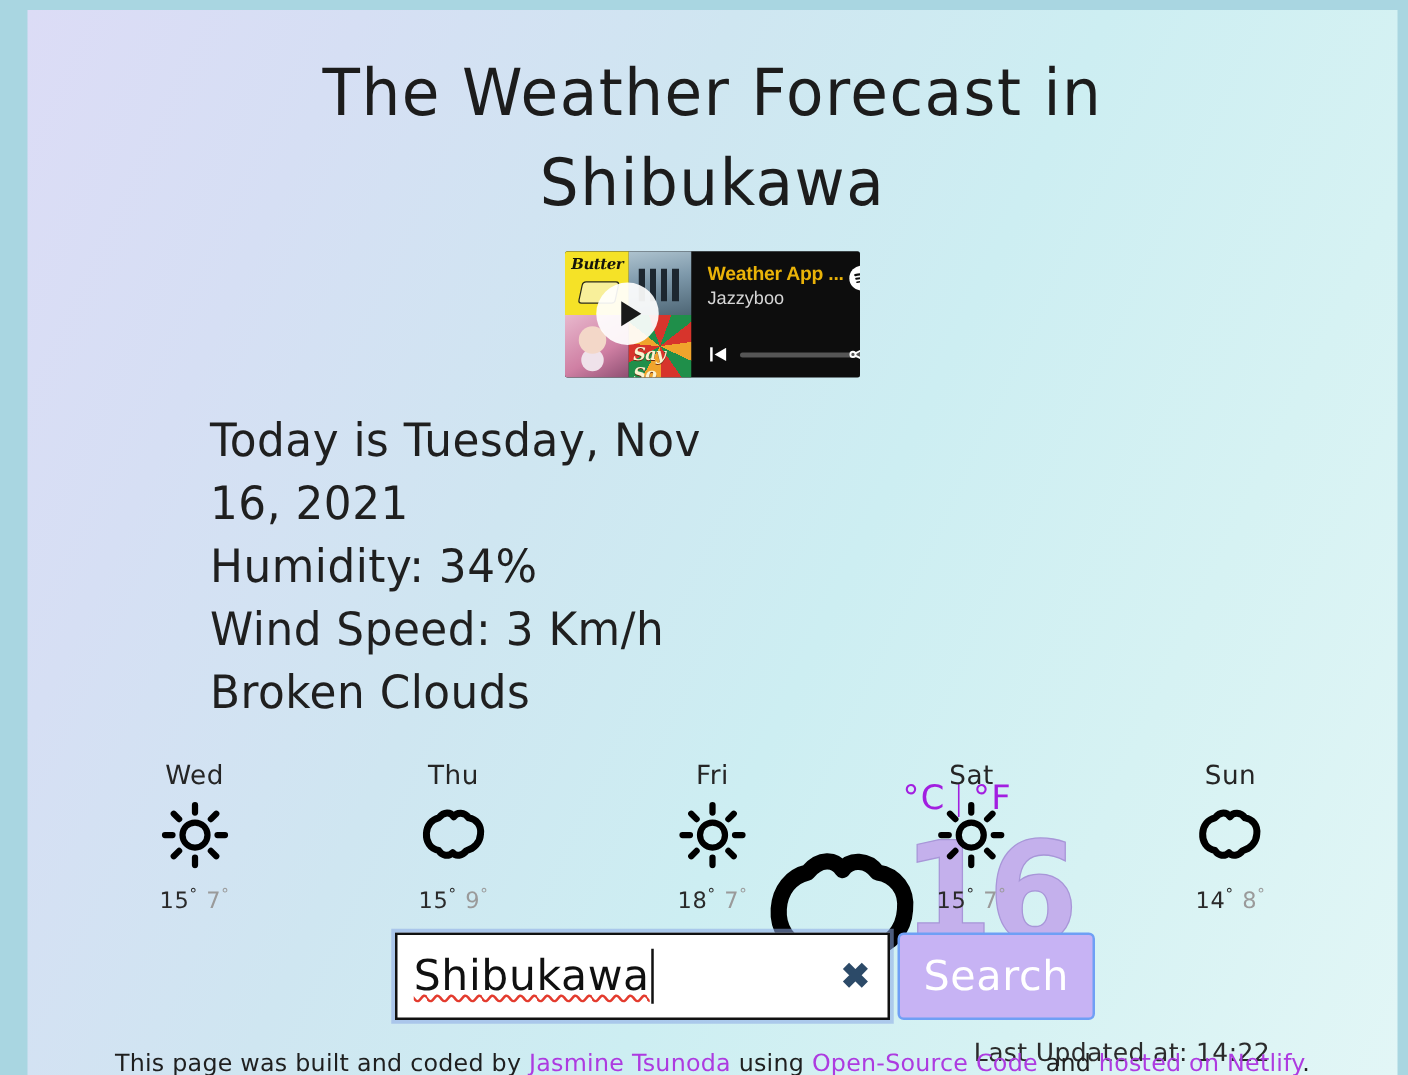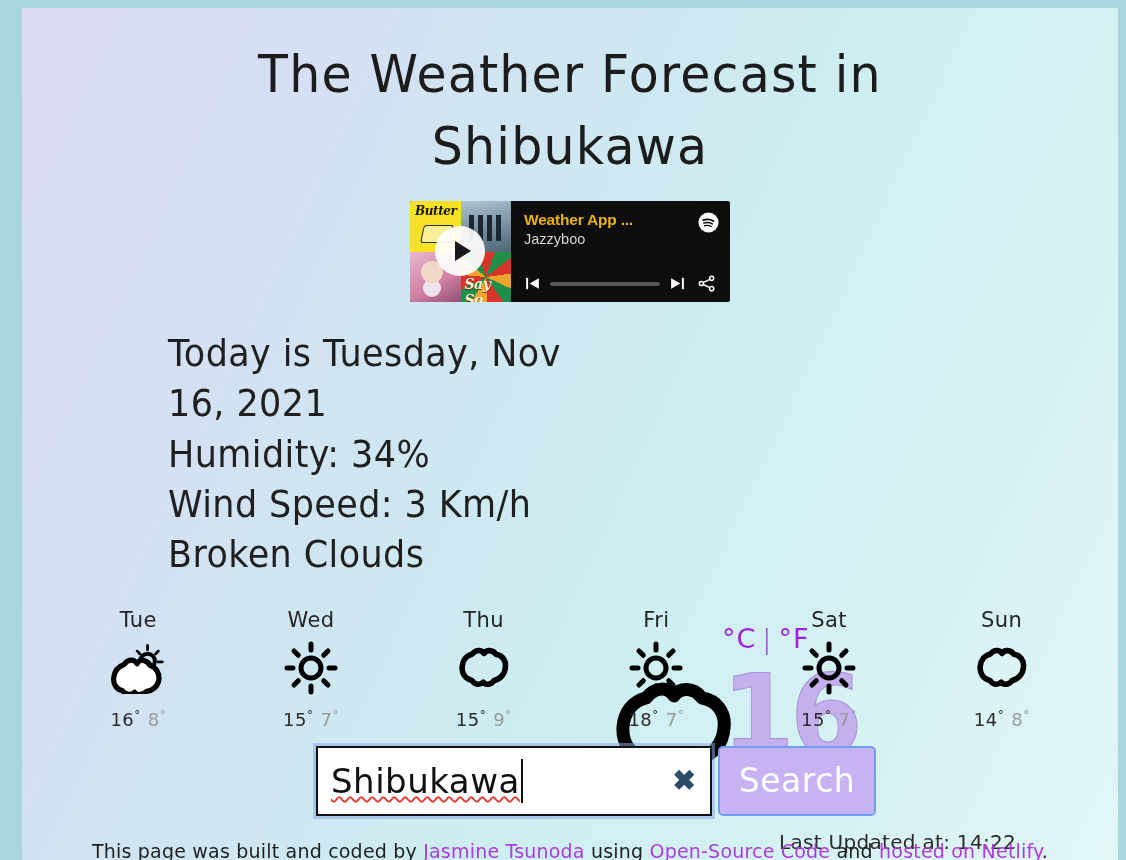--- a/index.html
+++ b/index.html
@@ -46,21 +46,21 @@
     transform: scaleY(1.06);
   }
 
   
   .spotify-wrap {
     display: flex;
     justify-content: center;
     margin-top: 23px;
   }
   .spotify {
-    width: 320px;
+    width: 236px;
     height: 101px;
     background: #0d0d0d;
     border-radius: 2px;
     display: flex;
     overflow: hidden;
     position: relative;
   }
   .art {
     width: 101px;
     height: 101px;
@@ -486,33 +486,20 @@
         <span class="u">°C</span><span class="sep">|</span><span class="u">°F</span>
       </div>
       <div class="temp-value">16</div>
     </div>
 
     <div class="last-updated">Last Updated at: 14:22</div>
   </div>
 
   <div class="forecast">
       <div class="fc-day">
-        <div class="fc-name">Tue</div>
-        <div class="fc-icon">
-          <svg width="56" height="52" viewBox="0 0 64 60">
-            <g stroke="#000" stroke-width="3.2" stroke-linecap="round">
-              <path d="M43 4v5M55.5 10.5l-3.3 3.3M60 23h-5M52.2 34.5l-3.3-3.3M31 10.5l3.3 3.3"></path>
-            </g>
-            <circle cx="43" cy="22" r="8.5" fill="none" stroke="#000" stroke-width="4.6"></circle>
-            <path d="M16 26 C21 19 28 20 31 25 C34 19 42 20 46 27 C53 29 57 36 56 44 C55 51 49 56 42 57 C38 61 31 62 28 58 C24 62 17 61 14 56 C7 55 3 48 4 41 C5 33 10 28 16 26 Z" fill="#fff" stroke="#000" stroke-width="6" stroke-linejoin="round"></path>
-          </svg>
-        </div>
-        <div class="fc-temps"><span class="fc-max"><span>16</span><span class="deg">°</span></span><span class="fc-min"><span>8</span><span class="deg">°</span></span></div>
-      </div>
-      <div class="fc-day">
         <div class="fc-name">Wed</div>
         <div class="fc-icon">
           <svg width="54" height="54" viewBox="0 0 54 54">
             <circle cx="27" cy="27" r="10" fill="none" stroke="#000" stroke-width="5"></circle>
             <g stroke="#000" stroke-width="5" stroke-linecap="round">
               <path d="M27 3v6M27 45v6M3 27h6M45 27h6"></path>
               <path d="M10 10l4.3 4.3M39.7 39.7L44 44M44 10l-4.3 4.3M14.3 39.7L10 44"></path>
             </g>
           </svg>
         </div>

